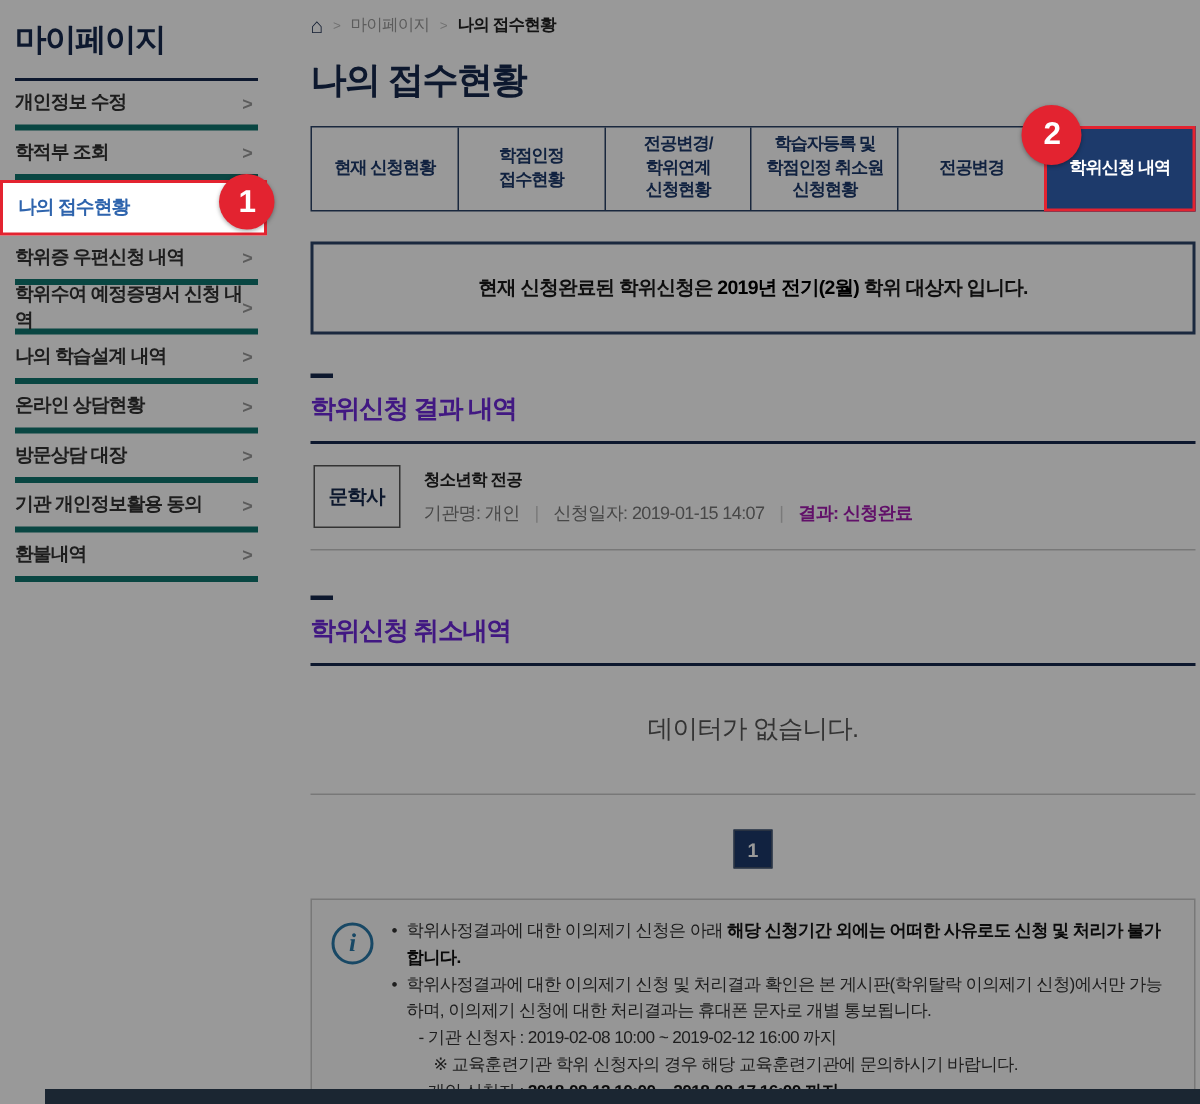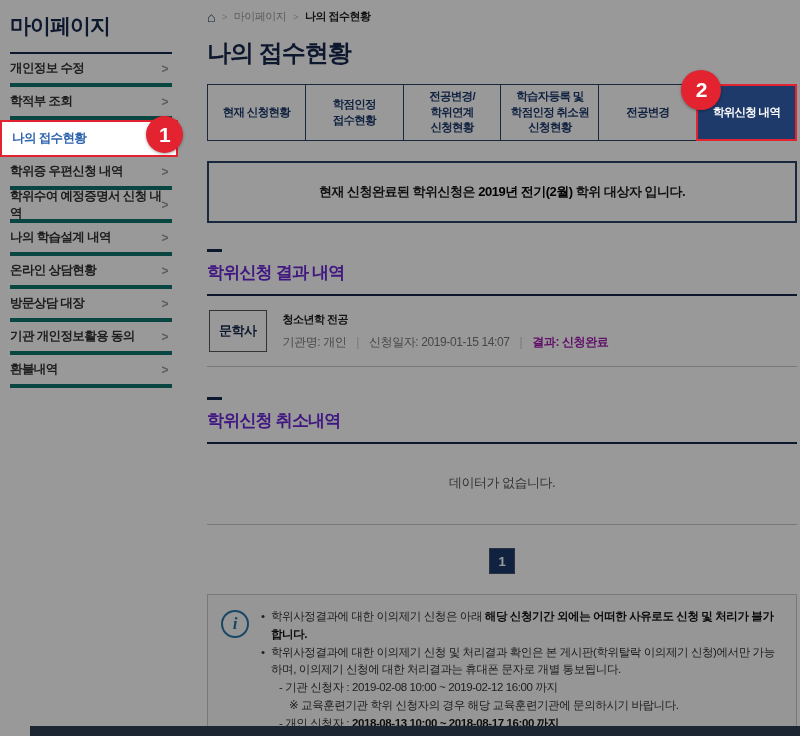--- a/index.html
+++ b/index.html
@@ -97,21 +97,21 @@
   .degree-badge {
     flex:none; border:1px solid #555; padding:11px 9px;
     font-size:13px; font-weight:bold; color:#16294d; letter-spacing:-0.5px;
   }
   .result-major { font-size:11px; font-weight:bold; color:#222; letter-spacing:-0.5px; }
   .result-meta { margin-top:7px; font-size:12px; color:#777; letter-spacing:-0.4px; }
   .result-meta .divider { color:#ccc; margin:0 7px; }
   .result-meta .blue { color:#a21caf; font-weight:bold; }
   
   .empty-message {
-    text-align:center; font-size:13px; color:#555;
+    text-align:center; font-size:17px; color:#555;
     padding:30px 0 32px 0; border-bottom:1px solid #c9c9c9; letter-spacing:-0.5px;
   }
   
   .pagination { margin-top:23px; display:flex; justify-content:center; }
   .page-num {
     width:26px; height:26px; background:#1d3a6b; color:#fff;
     border:1px solid #44546e; font-size:13px; font-weight:bold;
     display:flex; align-items:center; justify-content:center; cursor:pointer;
   }
   

